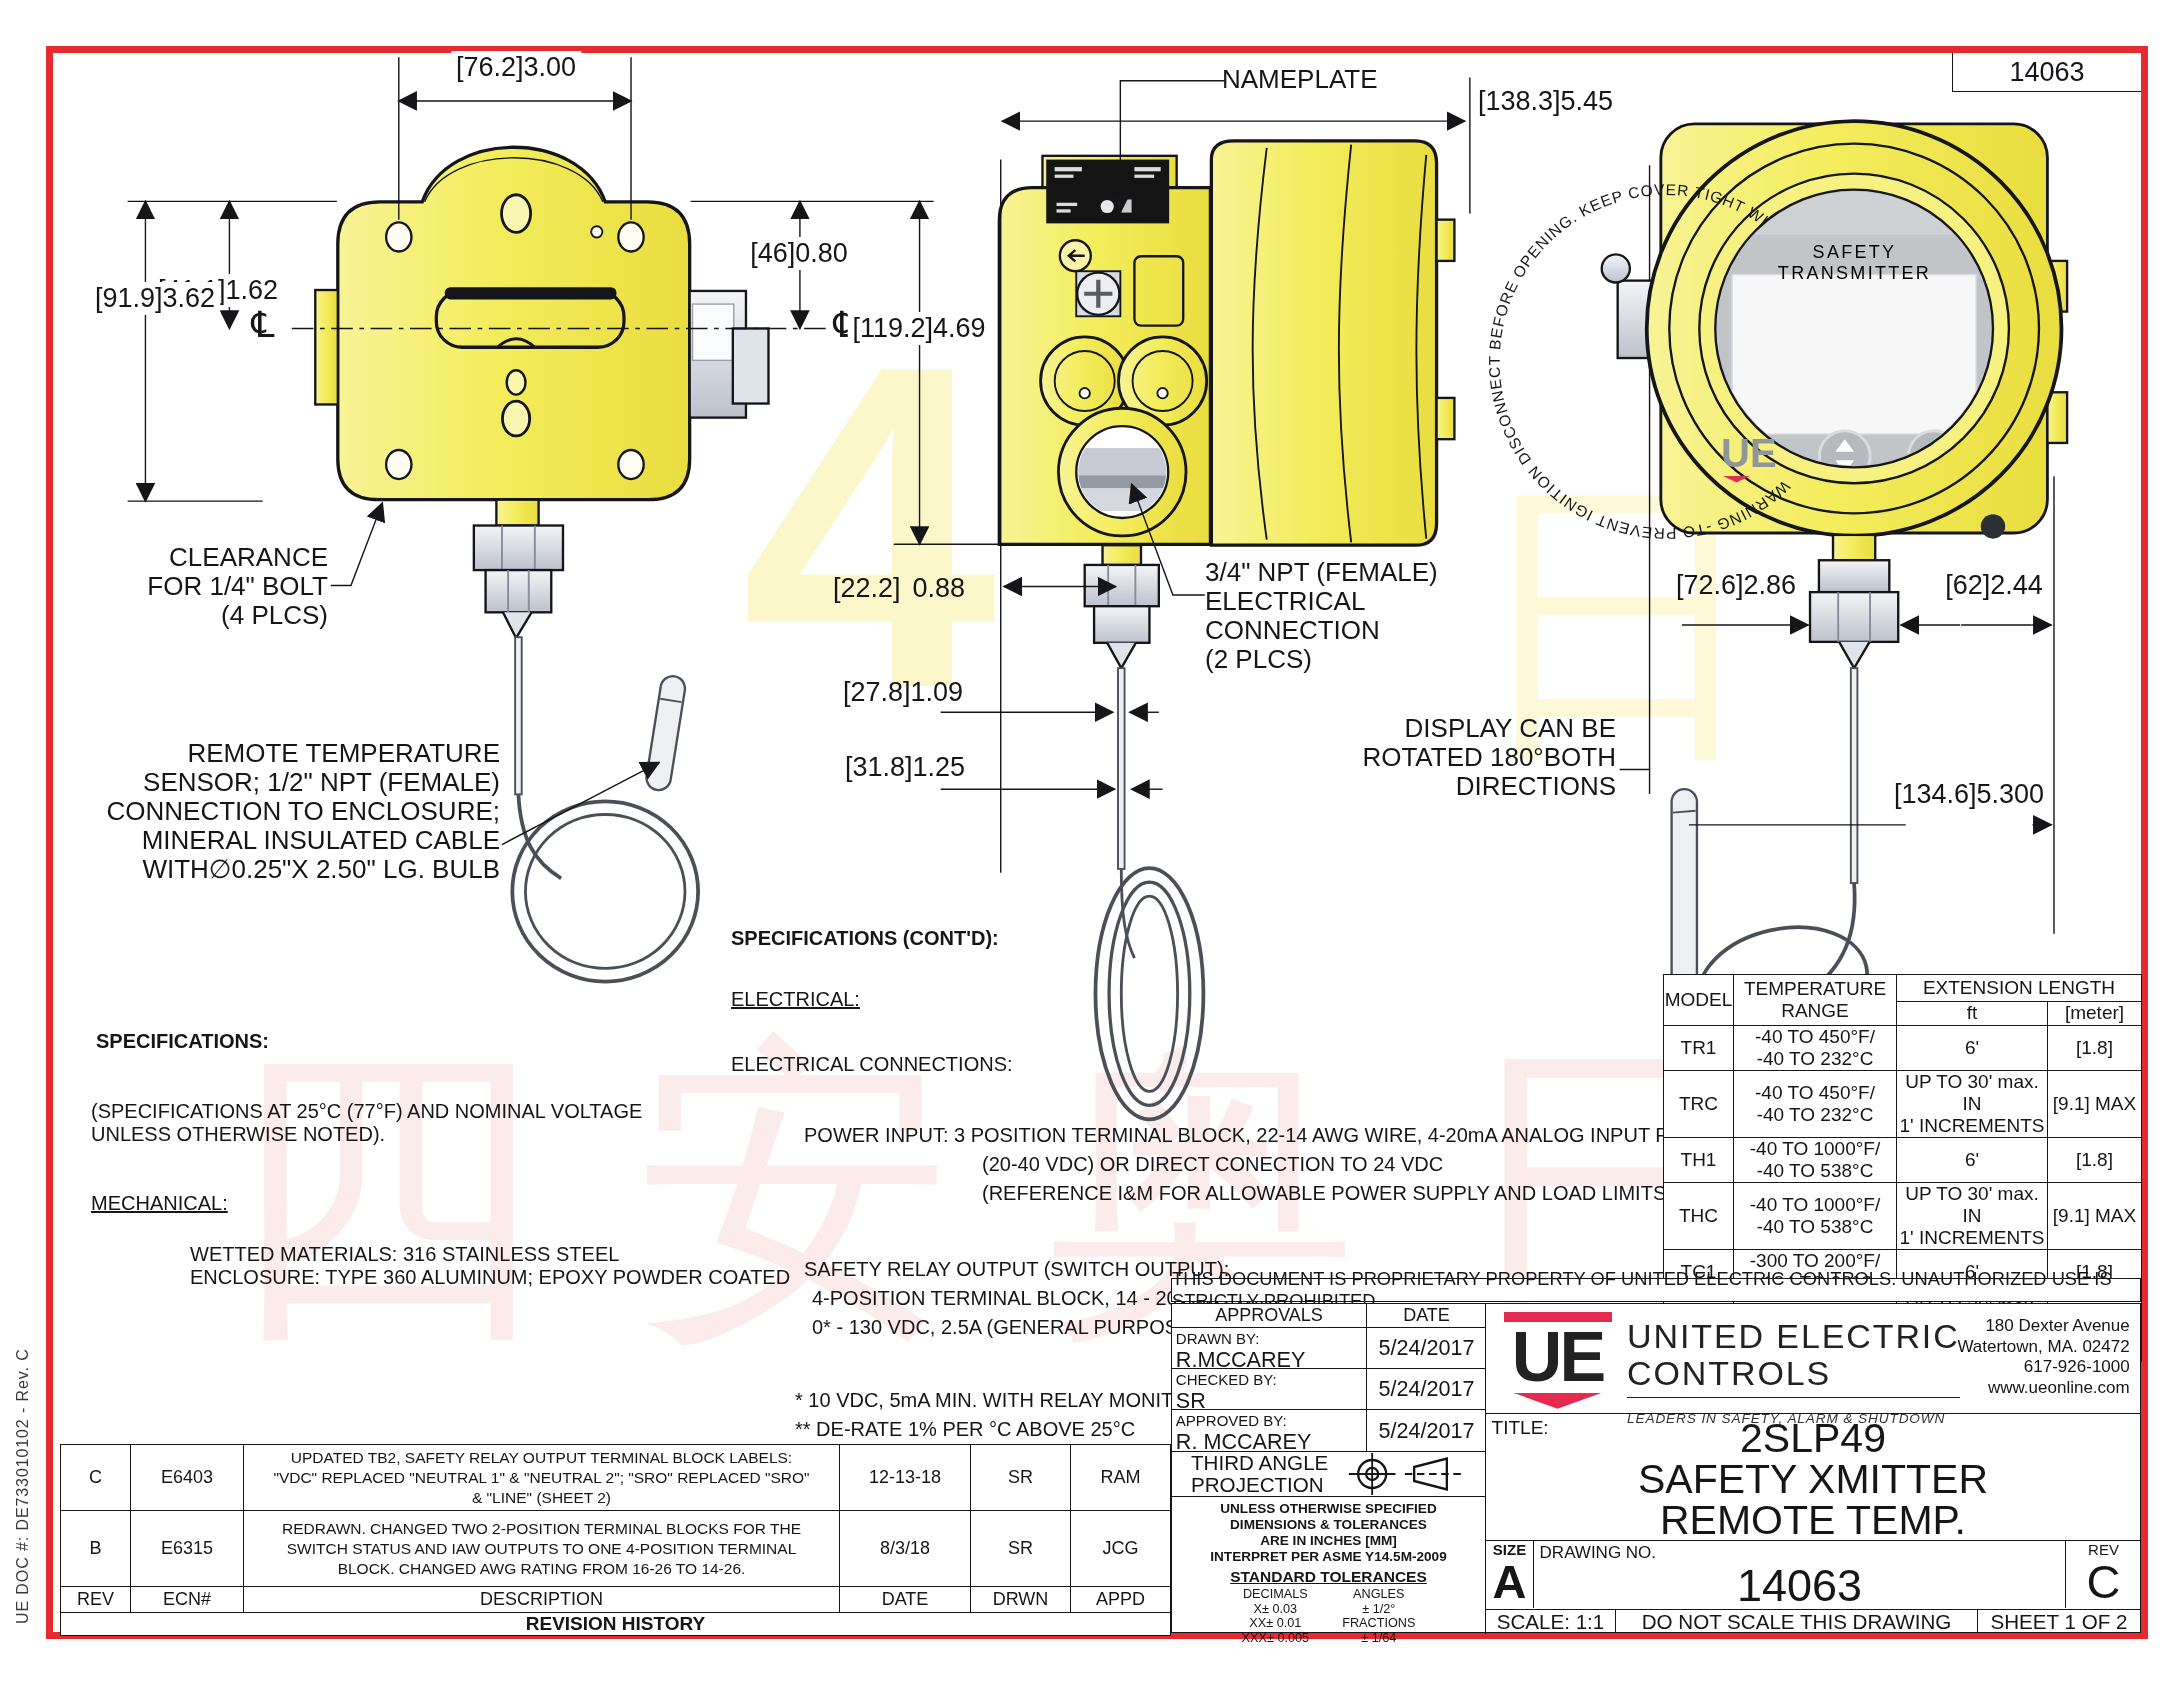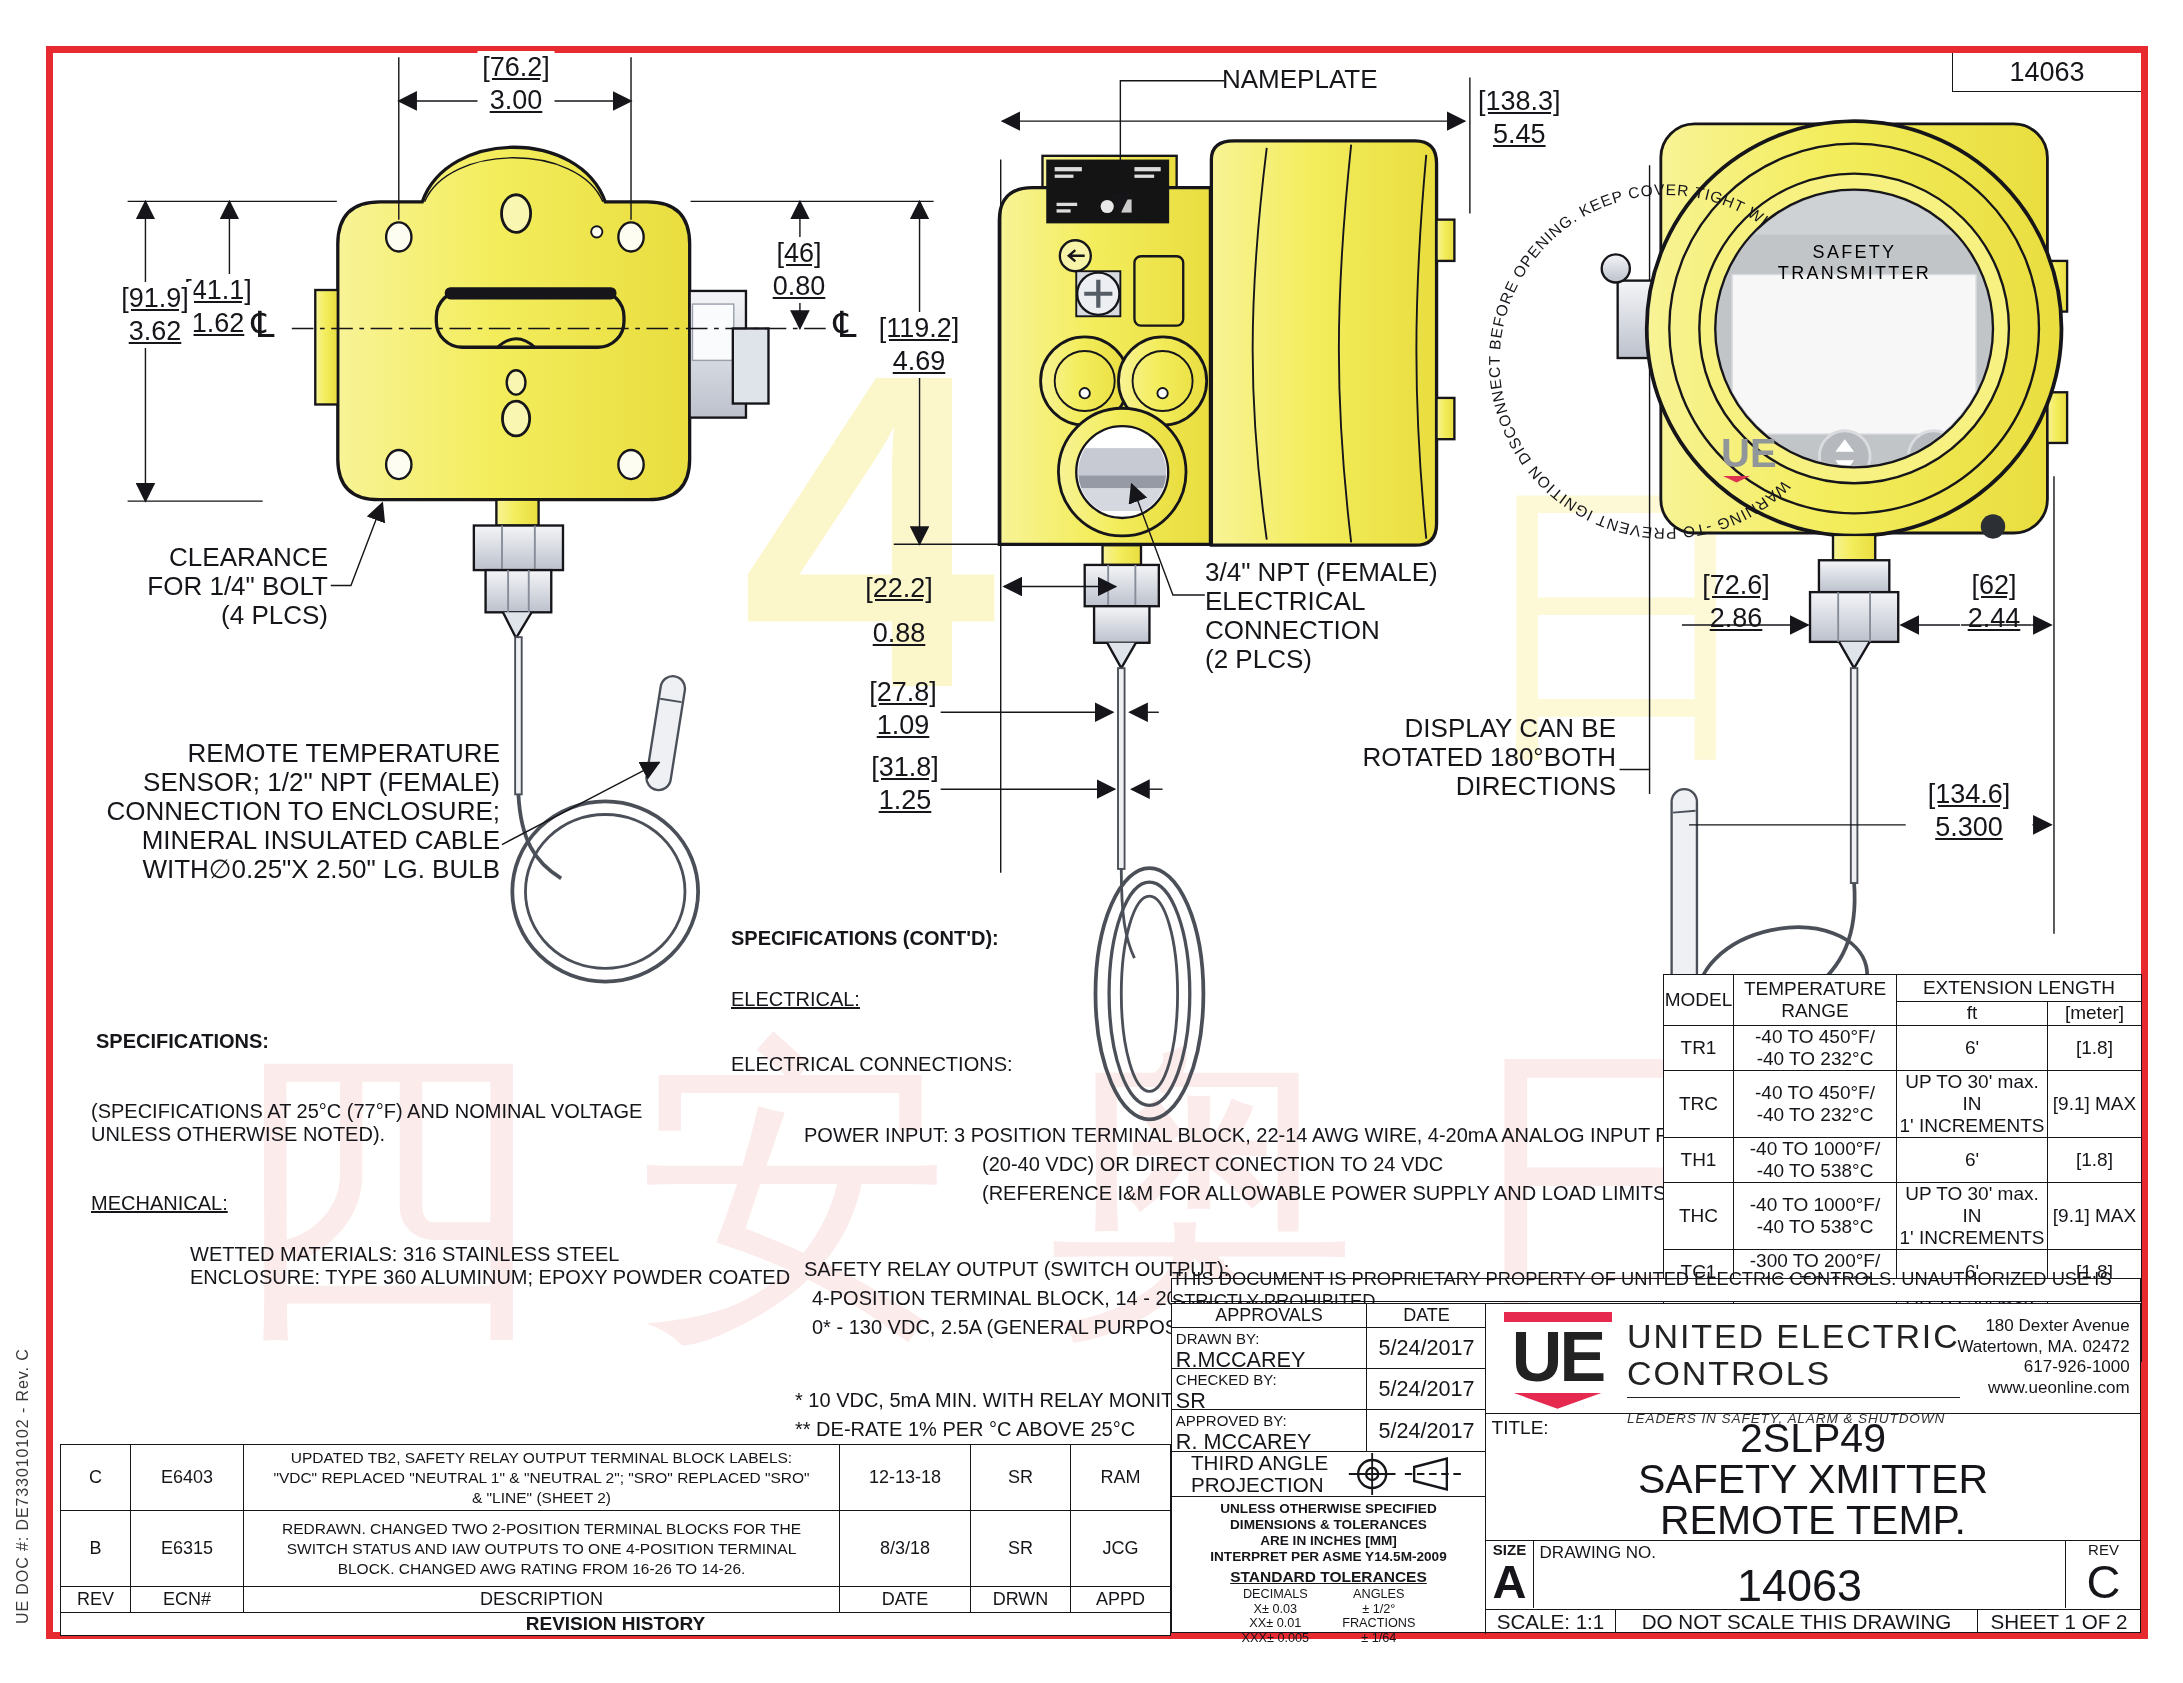--- a/index.html
+++ b/index.html
@@ -1,19 +1,19 @@
 <!DOCTYPE html>
 <html style="font-size:7.5px"><head>
 <meta charset="utf-8">
 <style>
   html,body{margin:0;padding:0;background:#fff;font-family:"Liberation Sans",sans-serif;color:#15151a;}
   #page{position:relative;width:2183px;height:1683px;background:#fff;overflow:hidden;}
   .abs{position:absolute;}
   .frame{border:7.5px solid #e62a2f;}
-  .dim{display:flex;flex-direction:column;align-items:center;font-size:27px;line-height:33px;white-space:nowrap;text-decoration:underline;}
+  .dim{display:flex;flex-direction:row;align-items:center;font-size:27px;line-height:33px;white-space:nowrap;}
   .dim.bg{background:#fff;padding:0 4.7px;}
   .cl{font-family:"DejaVu Sans","Liberation Sans",sans-serif;font-size:36px;}
   .note{font-size:26px;line-height:29px;white-space:nowrap;}
   .r{text-align:right;}
   .spec{font-size:20px;line-height:22.5px;white-space:nowrap;}
   .bold{font-weight:bold;}
   .und{text-decoration:underline;}
   table{border-collapse:collapse;}
   .dt td,.dt th{border:1.9px solid #15151a;font-weight:normal;vertical-align:middle;text-align:center;padding:0;}
   .blk{border:1.9px solid #15151a;box-sizing:border-box;}

